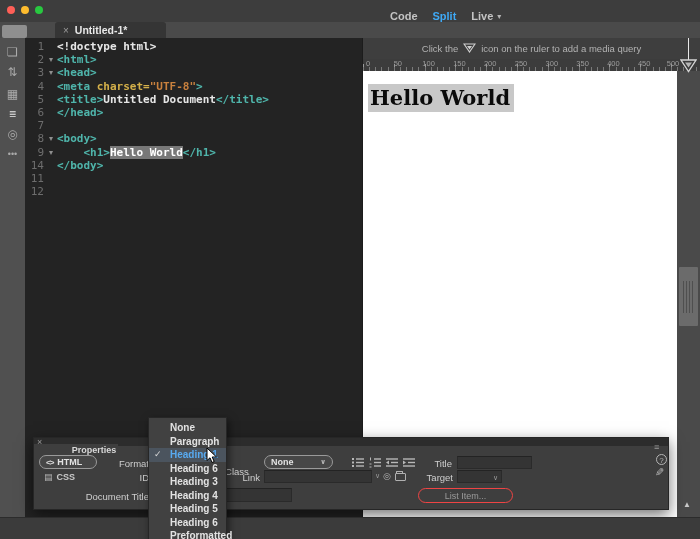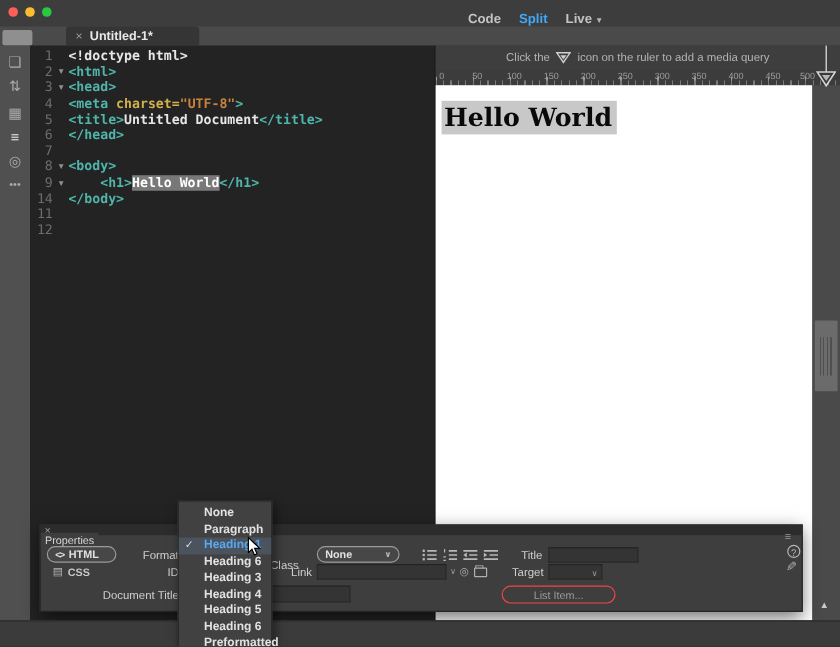--- a/index.html
+++ b/index.html
@@ -64,21 +64,21 @@
   #scrubber .grips{position:absolute;left:4px;top:14px;width:11px;height:32px;
     background:repeating-linear-gradient(to right,#4f4f4f 0 1px,transparent 1px 3px);}
   #mq-line{left:688px;top:38px;width:1px;height:33px;background:#e8e8e8;}
   #gutter-up{left:683px;top:500px;color:#c9c9c9;font-size:8px;}
   
   #panel{left:33px;top:437px;width:636px;height:73px;background:#3e3e3e;
          box-shadow:0 5px 14px rgba(0,0,0,.55);border:1px solid #262626;box-sizing:border-box;}
   #panel-header{left:0;top:0;width:634px;height:8px;background:#2c2c2c;}
   #panel-close{left:3px;top:-1px;color:#9a9a9a;font-size:9px;}
   #panel-tab{left:0;top:6px;width:48px;height:13px;background:#3e3e3e;
-             color:#d8d8d8;font-size:9px;font-weight:normal;text-align:center;line-height:13px;}
+             color:#d8d8d8;font-size:9px;font-weight:bold;text-align:center;line-height:13px;padding-left:36px;}
   #panel-menu-icon{left:620px;top:4px;color:#9a9a9a;font-size:9px;}
   .plabel{color:#cfcfcf;font-size:9.5px;text-align:right;}
   .pill{border:1px solid #9a9a9a;border-radius:8px;background:#474747;box-sizing:border-box;
         display:flex;align-items:center;color:#e2e2e2;font-size:9px;font-weight:bold;}
   .inset{background:#343434;border:1px solid #2a2a2a;border-top-color:#232323;
          box-sizing:border-box;}
   #btn-html{left:5px;top:17px;width:58px;height:14px;padding-left:6px;gap:4px;}
   #btn-html .angle{font-size:8px;letter-spacing:-1px;}
   #btn-css{left:10px;top:32px;width:50px;height:13px;display:flex;align-items:center;gap:4px;
            color:#c9c9c9;font-size:9px;font-weight:bold;}

